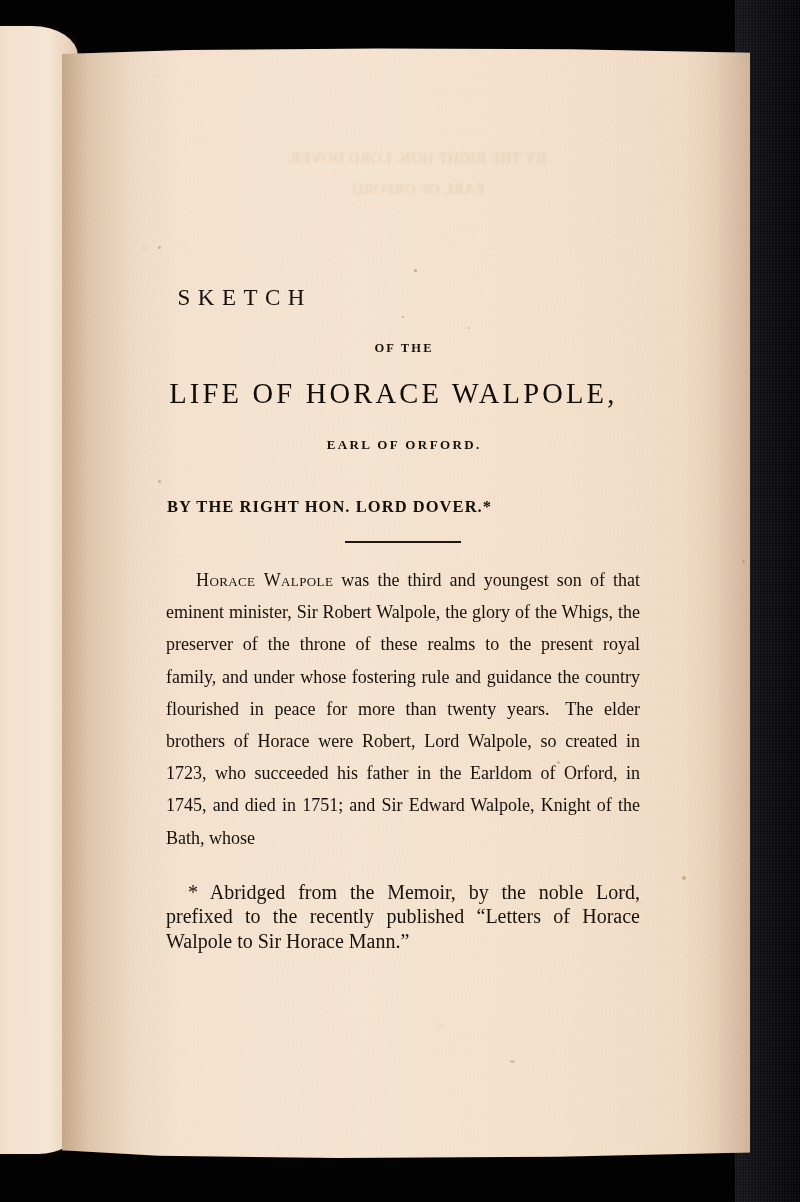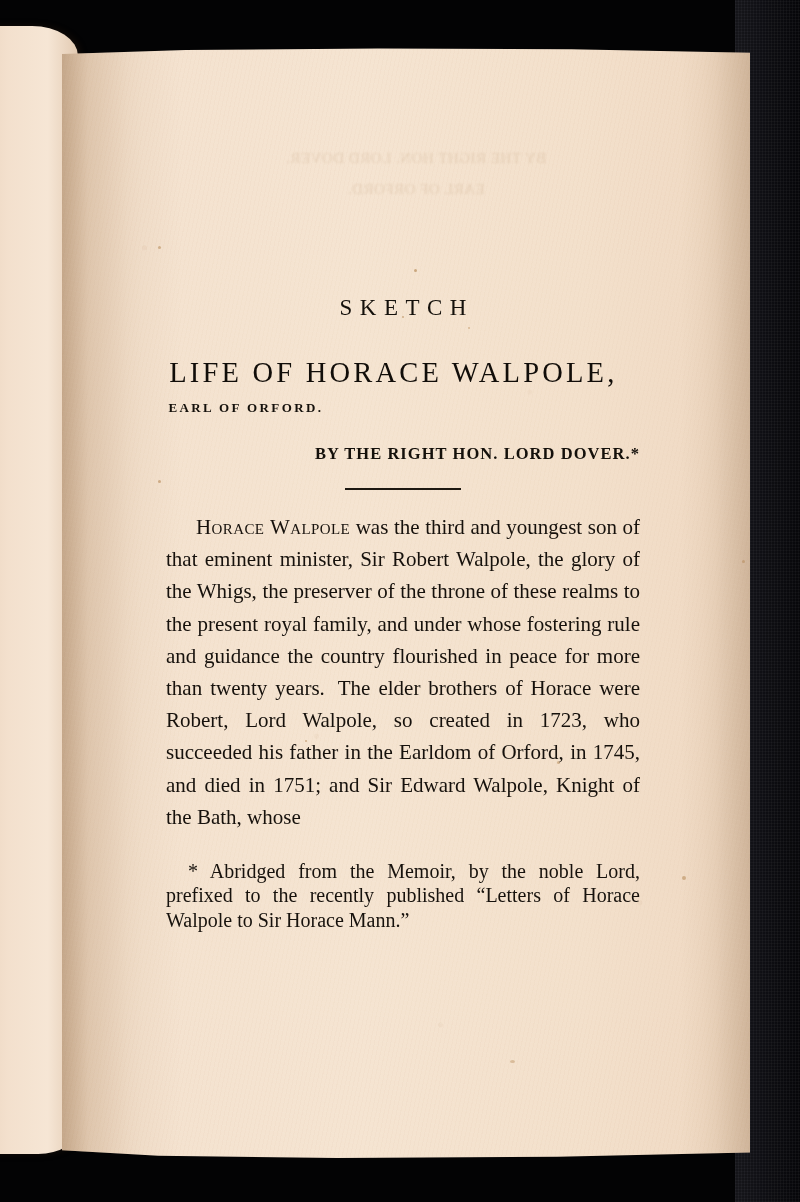--- a/index.html
+++ b/index.html
@@ -137,23 +137,23 @@
   
   .typeblock {
     position: absolute;
     left: 104px;
     top: 0;
     width: 474px;
     color: #17120d;
   }
 
   .head-sketch {
-    margin: 14px;
+    margin: 4px;
     padding-top: 233px;
-    text-align: center;
+    text-align: left;
     font-size: 23px;
     font-weight: 400;
     letter-spacing: 7.5px;
     text-indent: 7.5px;
     color: #14100b;
   }
 
   .head-ofthe {
     margin: 0;
     padding-top: 26px;
@@ -171,52 +171,52 @@
     text-align: left;
     font-size: 28.5px;
     font-weight: 400;
     letter-spacing: 3.2px;
     text-indent: 3.2px;
     white-space: nowrap;
     color: #110d09;
   }
 
   .head-sub {
-    margin: 0;
+    margin: 16px;
     padding-top: 11px;
-    text-align: left;
+    text-align: center;
     font-size: 13px;
     font-weight: 700;
     letter-spacing: 2.4px;
     text-indent: 2.4px;
     color: #14100b;
   }
 
   .head-byline {
     margin: 0;
     padding-top: 28px;
-    text-align: right;
+    text-align: left;
     font-size: 16.5px;
     font-weight: 700;
     letter-spacing: 1.05px;
     text-indent: 1.05px;
     color: #14100b;
   }
 
   .rule {
     width: 116px;
     height: 2px;
     margin: 24px auto 0 auto;
     background: #1d1811;
   }
 
   .body-text {
     margin: 0;
     padding-top: 21px;
-    font-size: 21px;
+    font-size: 18px;
     line-height: 32.2px;
     text-align: justify;
     text-indent: 30px;
     color: #16110c;
     hyphens: manual;
   }
   .body-text .smallcaps {
     font-variant: small-caps;
     letter-spacing: .4px;
   }
@@ -264,20 +264,21 @@
 
     <div class="showthrough">
       <div>BY THE RIGHT HON. LORD DOVER.</div>
       <div>EARL OF ORFORD.</div>
     </div>
 
     <div class="typeblock">
 
       <h1 class="head-sketch">SKETCH</h1>
 
+      <p class="head-ofthe">OF THE</p>
 
       <h2 class="head-title">LIFE OF HORACE WALPOLE,</h2>
 
       <p class="head-sub">EARL OF ORFORD.</p>
 
       <p class="head-byline">BY THE RIGHT HON. LORD DOVER.*</p>
 
       <div class="rule"></div>
 
       <p class="body-text">

